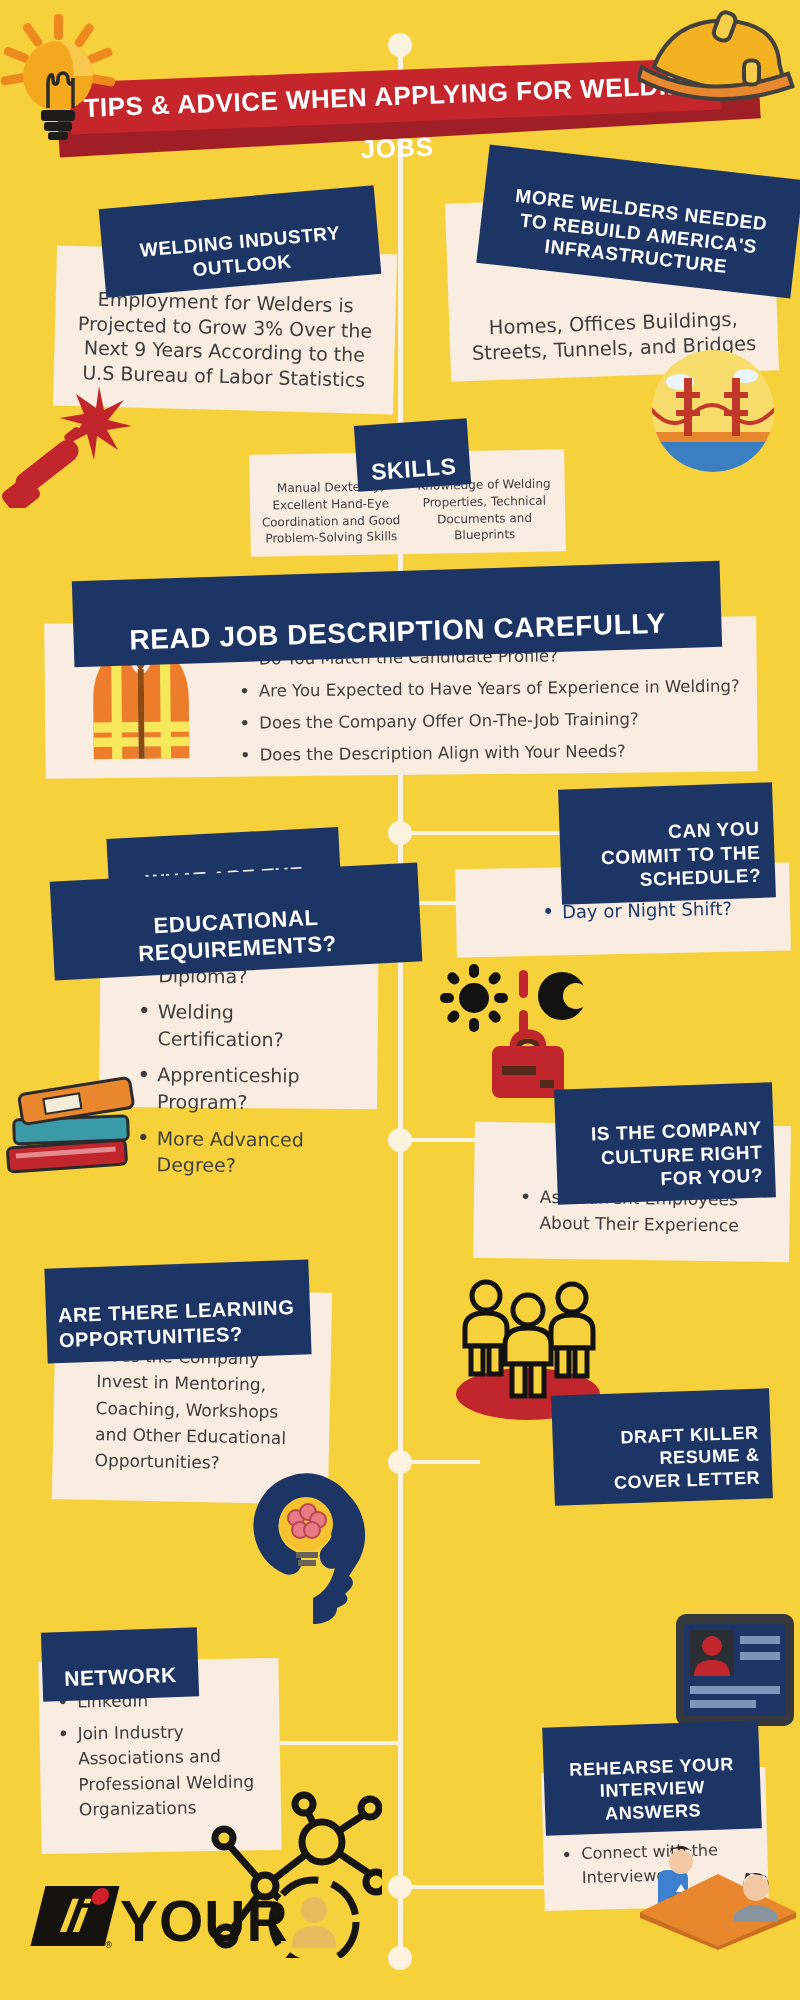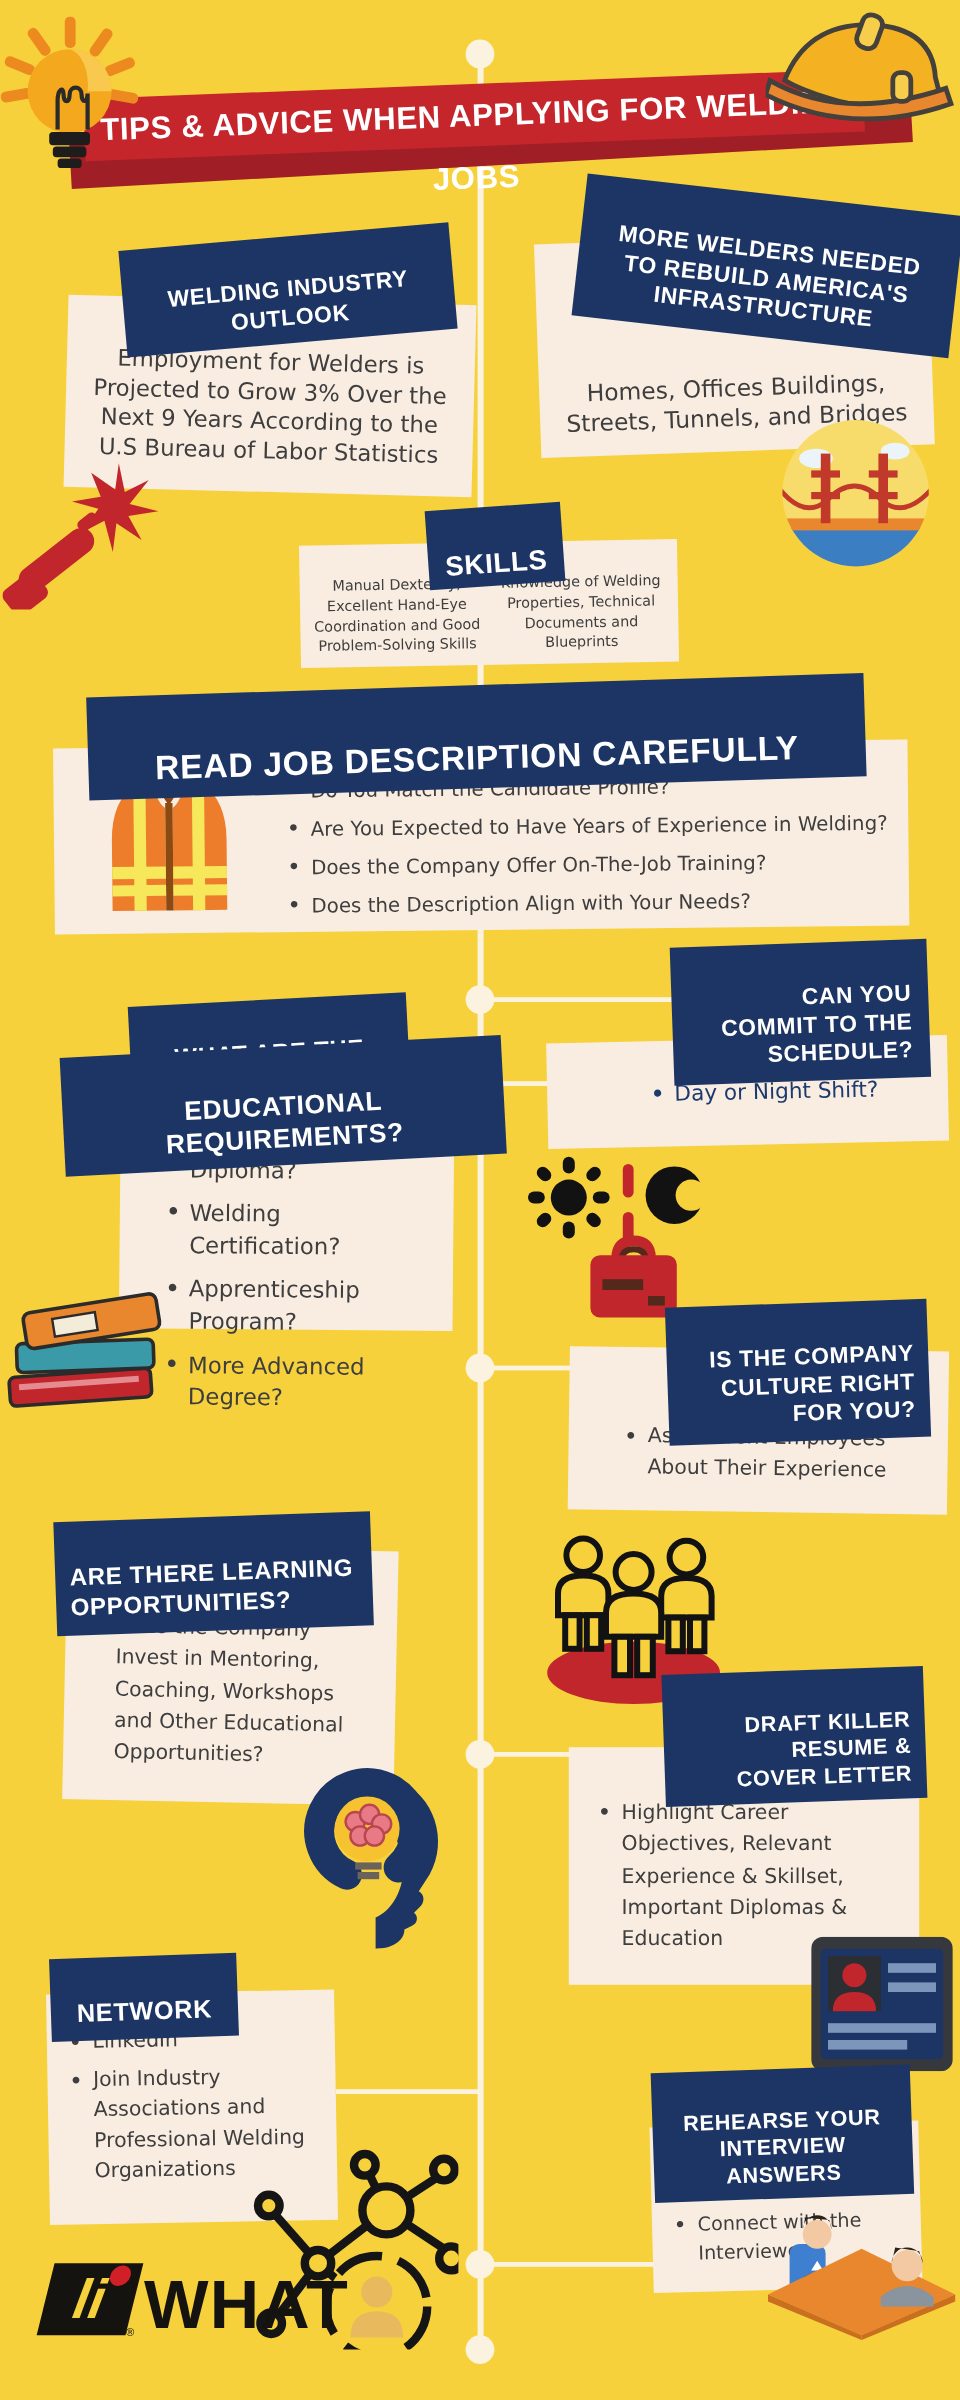--- a/index.html
+++ b/index.html
@@ -276,25 +276,20 @@
           <rect x="3" y="82" width="13" height="32"></rect>
       </g>
     </g>
   </svg>
 
   <div class="bar right" style="left:553px;top:1392px;width:194px;transform:rotate(-2deg);font-size:18px;padding:10px 12px;">
     <span>DRAFT KILLER
 RESUME &amp;
 COVER LETTER</span>
   </div>
-  <div class="card" style="left:474px;top:1456px;width:292px;height:198px;transform:rotate(0deg);padding:42px 14px 0 22px;box-sizing:border-box;">
-    <ul class="blt" style="font-size:17px;line-height:1.55;">
-      <li>Highlight Career Objectives, Relevant Experience &amp; Skillset, Important Diplomas &amp; Education</li>
-    </ul>
-  </div>
   <svg class="abs" style="left:676px;top:1614px;z-index:3;" width="118" height="112" viewBox="0 0 118 112">
     <rect x="0" y="0" width="118" height="112" rx="10" fill="#35383D"></rect>
     <rect x="8" y="10" width="102" height="92" rx="4" fill="#1D3565"></rect>
     <rect x="14" y="16" width="44" height="46" fill="#2B2E33"></rect>
     <g fill="#C0262C">
       <circle cx="36" cy="32" r="10"></circle>
       <path d="M18,62 q0,-16 18,-16 q18,0 18,16 z"></path>
     </g>
     <rect x="64" y="22" width="40" height="8" fill="#7C95BA"></rect>
     <rect x="64" y="38" width="40" height="8" fill="#7C95BA"></rect>
@@ -378,15 +373,15 @@
       <path d="M111,72 a13,13 0 0 1 26,0 l-3,-10 -20,-3 z" fill="#2D2017"></path>
       <path d="M102,100 q22,-18 44,0 v8 h-44 z" fill="#8A949E"></path>
     </g>
   </svg>
 
   <div id="logo-mark" style="left:38px;top:1886px;">
     <span class="li">li</span>
     <span class="dot"></span>
   </div>
   <span id="logo-reg" style="left:104px;top:1940px;">®</span>
-  <div id="logo-text" style="left:120px;top:1888px;">WHAT</div>
+  <div id="logo-text" style="left:120px;top:1888px;">YOUR</div>
 
 </div>
 
 </body></html>

